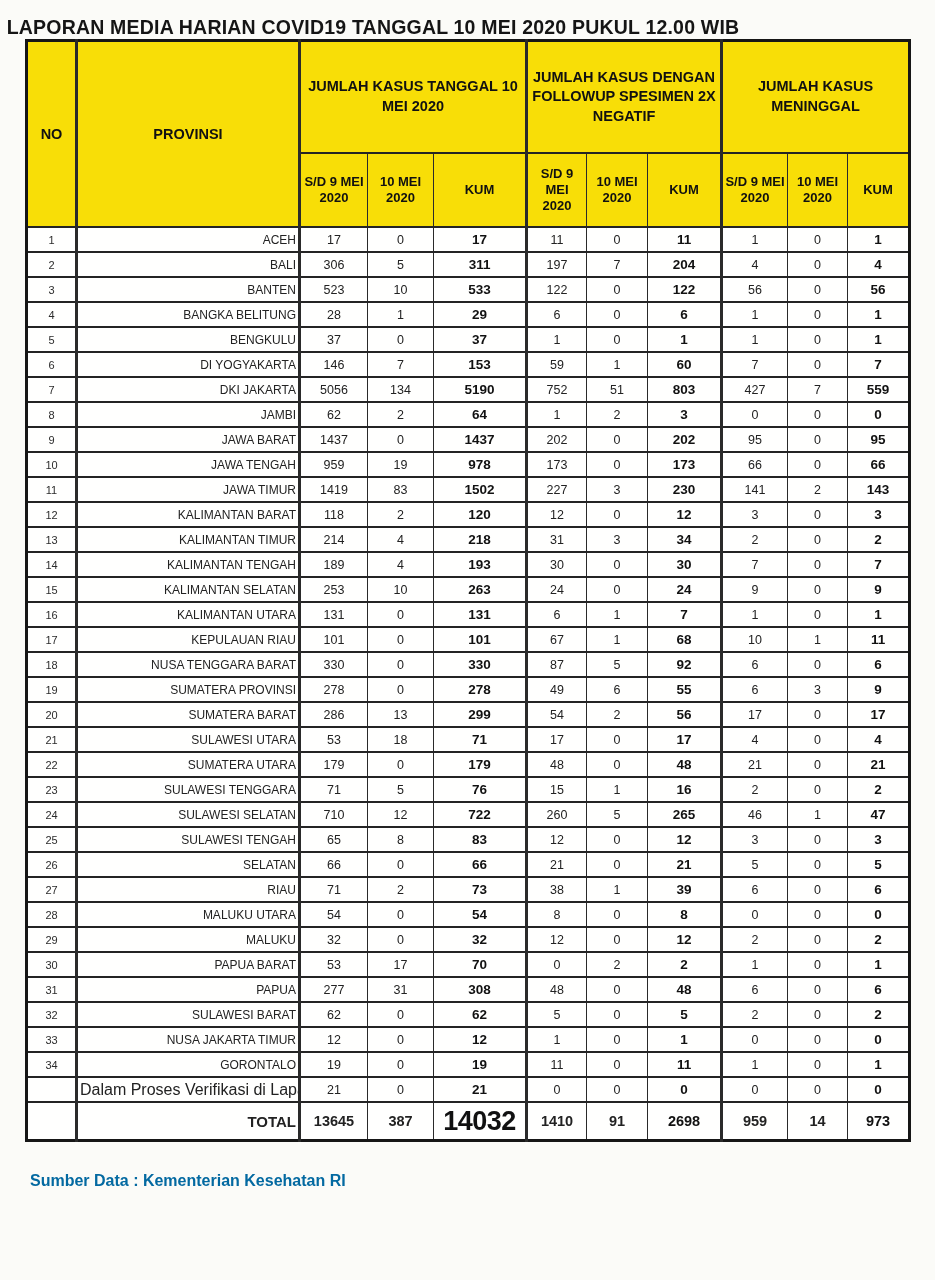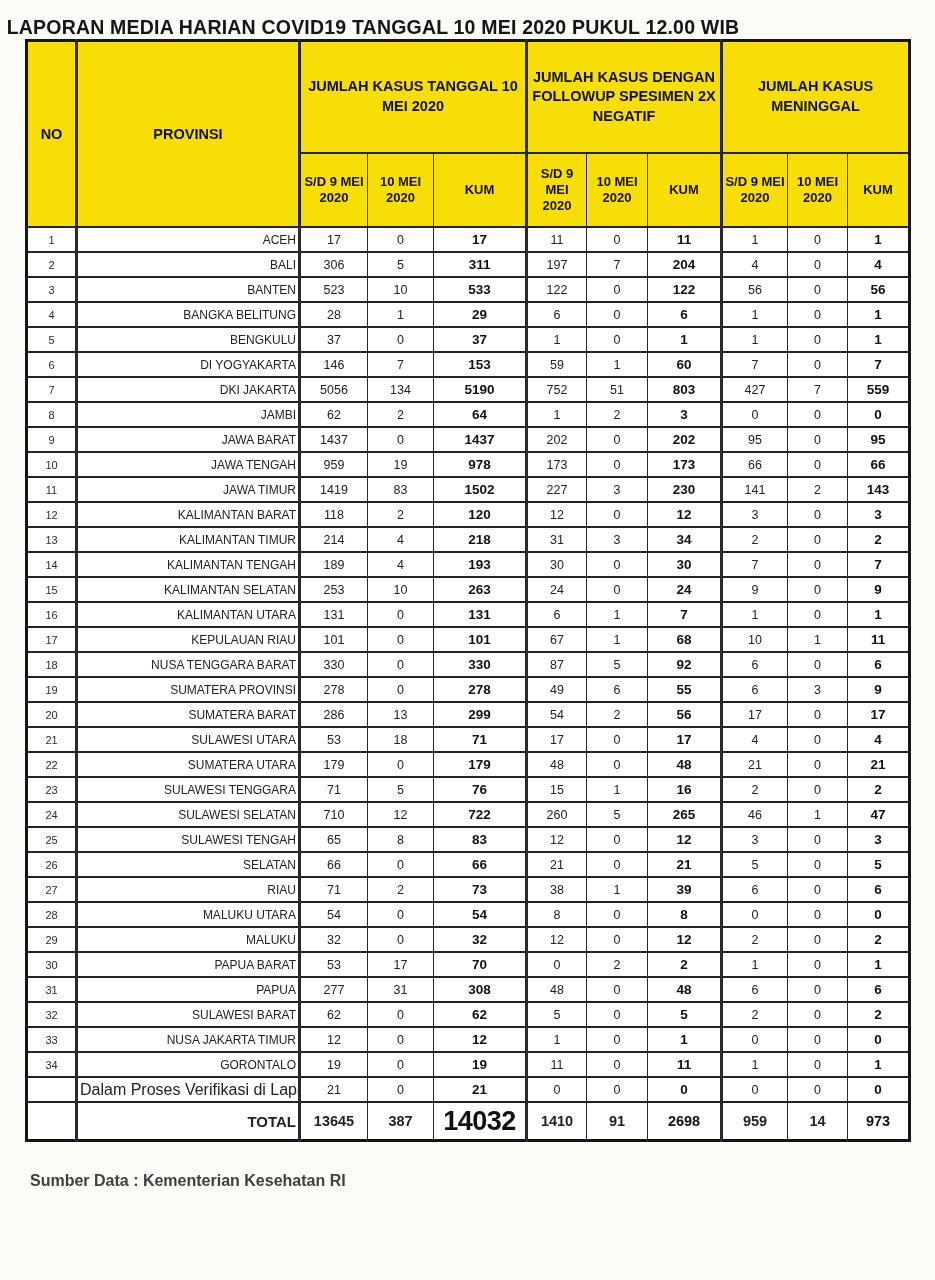--- a/index.html
+++ b/index.html
@@ -65,21 +65,21 @@
   .report tbody td{height:23px;}
   tr.verif-row .c-prov{font-size:16px;}
   tr.total-row td{height:36px;}
   tr.total-row .c-prov{font-size:15px;font-weight:bold;white-space:normal;margin-top:40px;}
   tr.total-row .c-num{font-weight:bold;font-size:14.5px;}
   tr.total-row .c-num.kum-big{font-size:27px;letter-spacing:-0.5px;}
   .source{
     margin:30px 0 0 30px;
     font-size:16px;
     font-weight:bold;
-    color:#404040;
+    color:#0369a1;
   }
 </style>
 </head>
 <body>
 
 <div class="page">
 
   <div class="title">LAPORAN MEDIA HARIAN COVID19 TANGGAL 10 MEI 2020 PUKUL 12.00 WIB</div>
 
   <table class="report">

